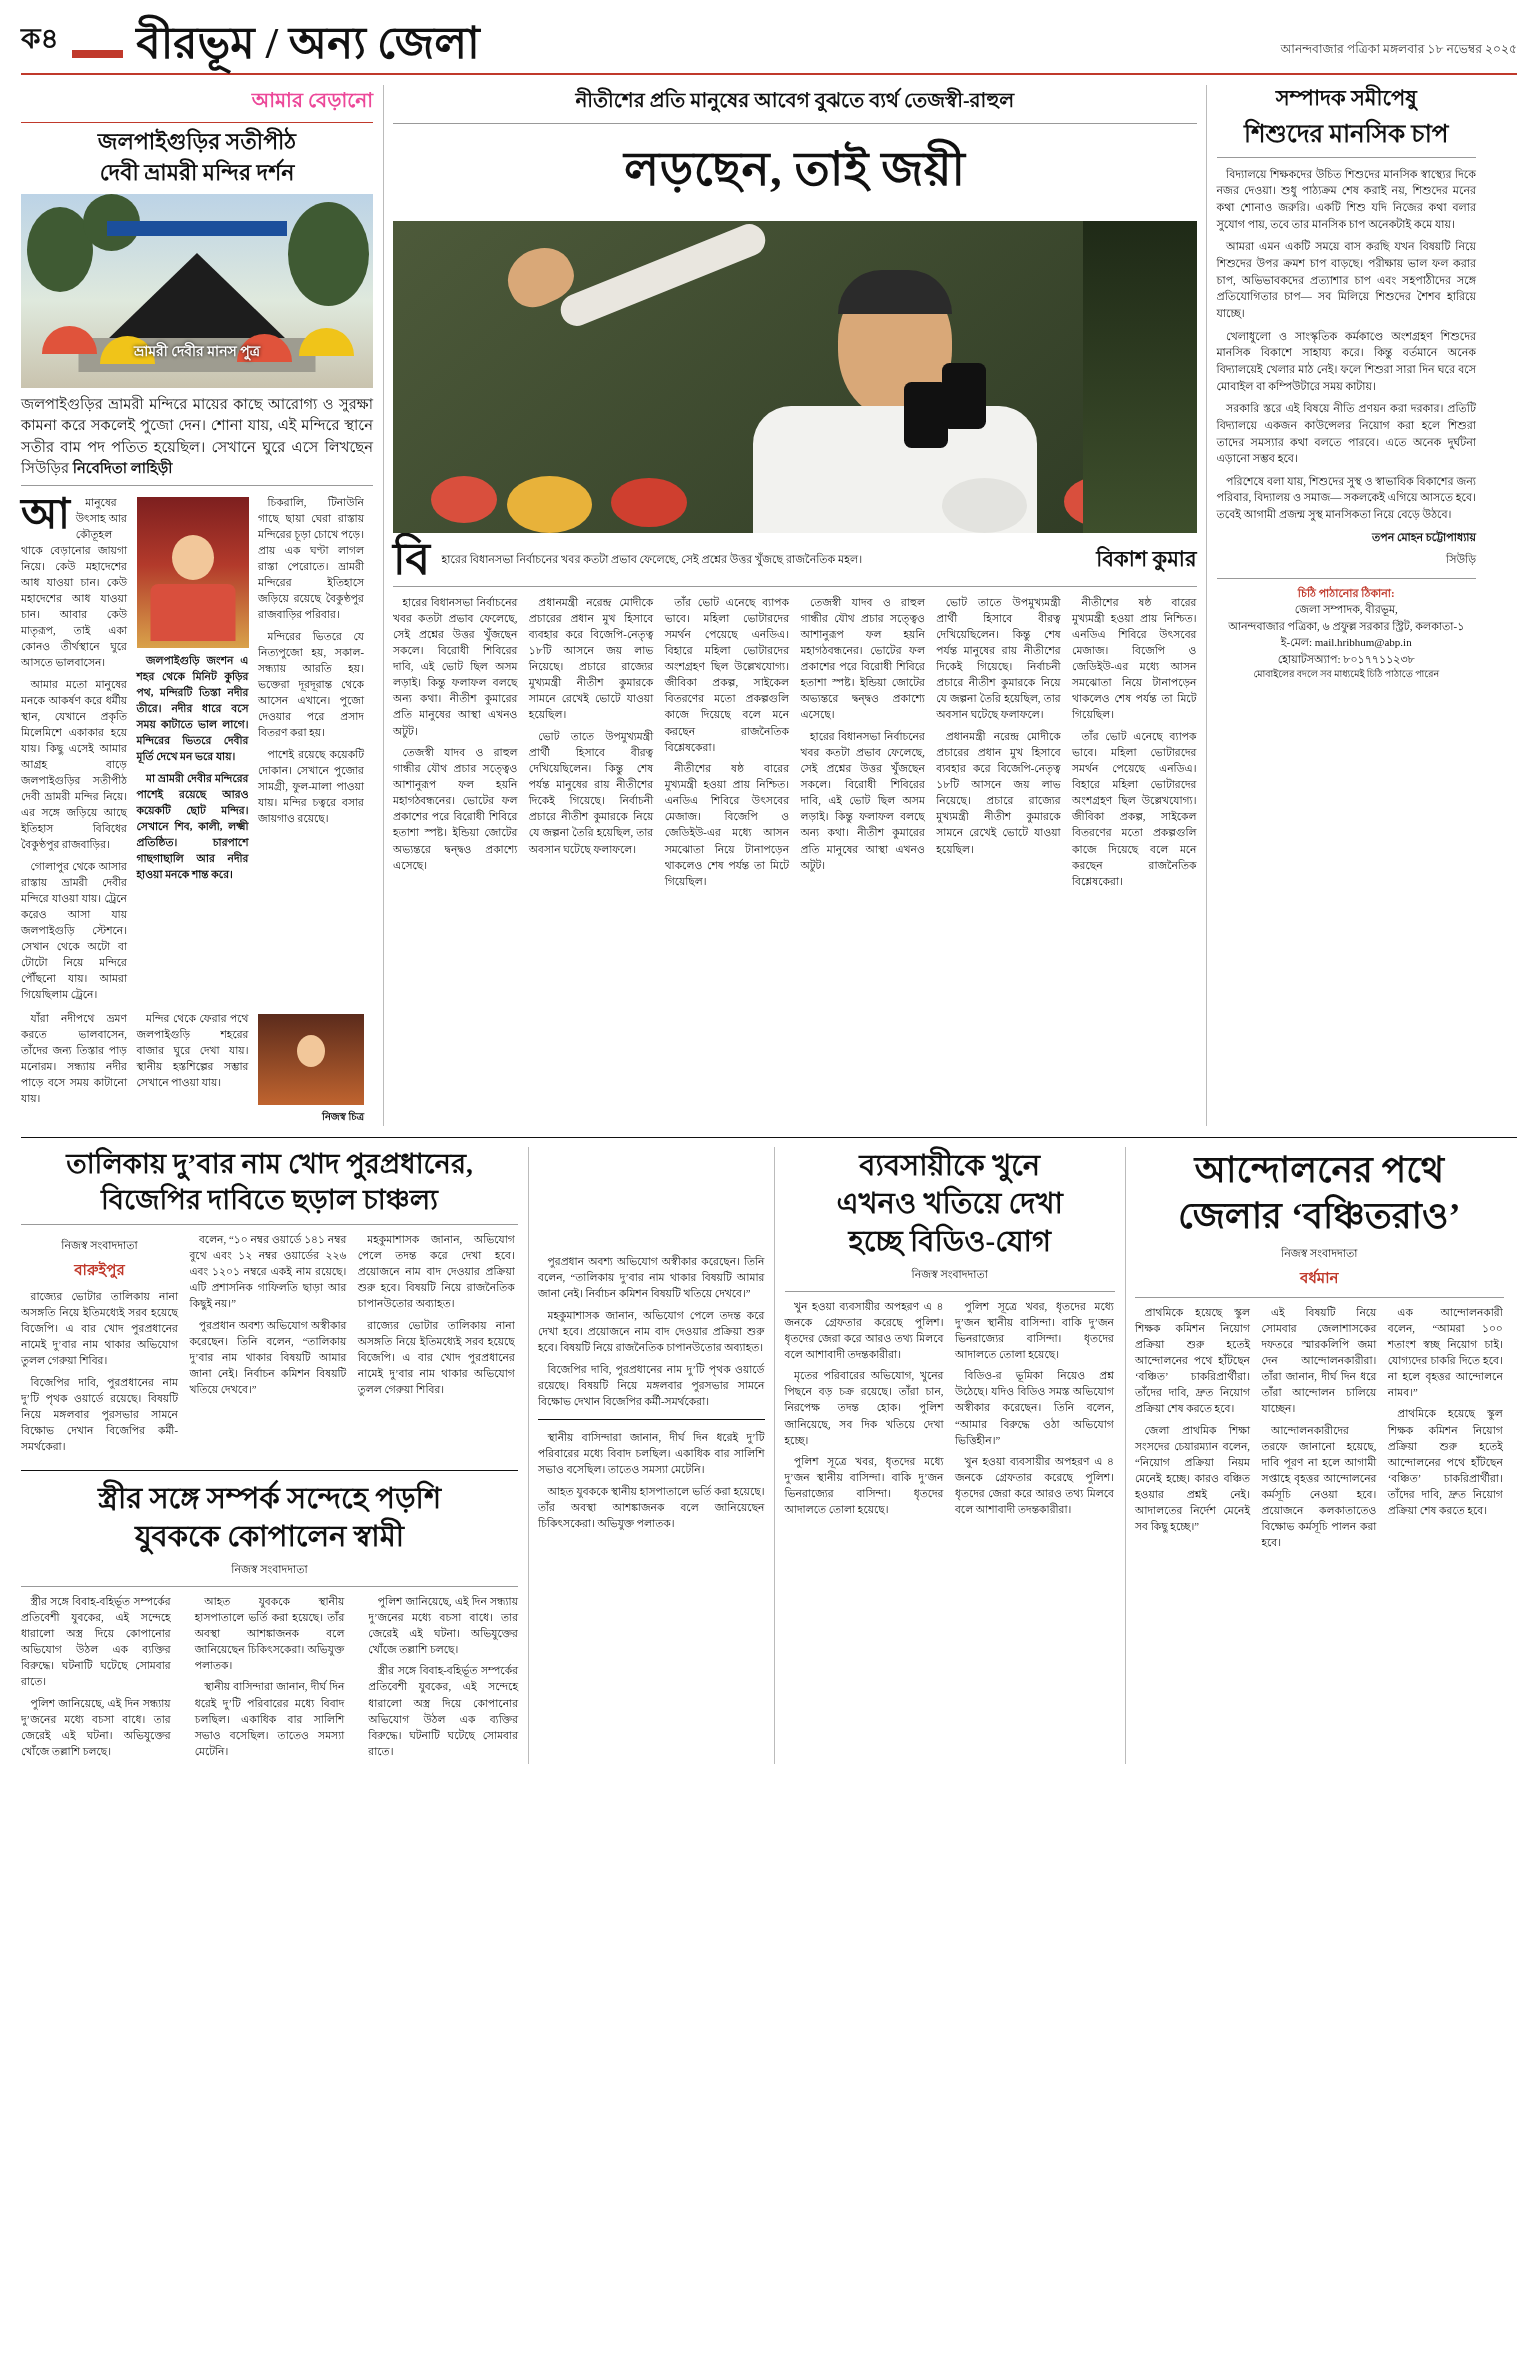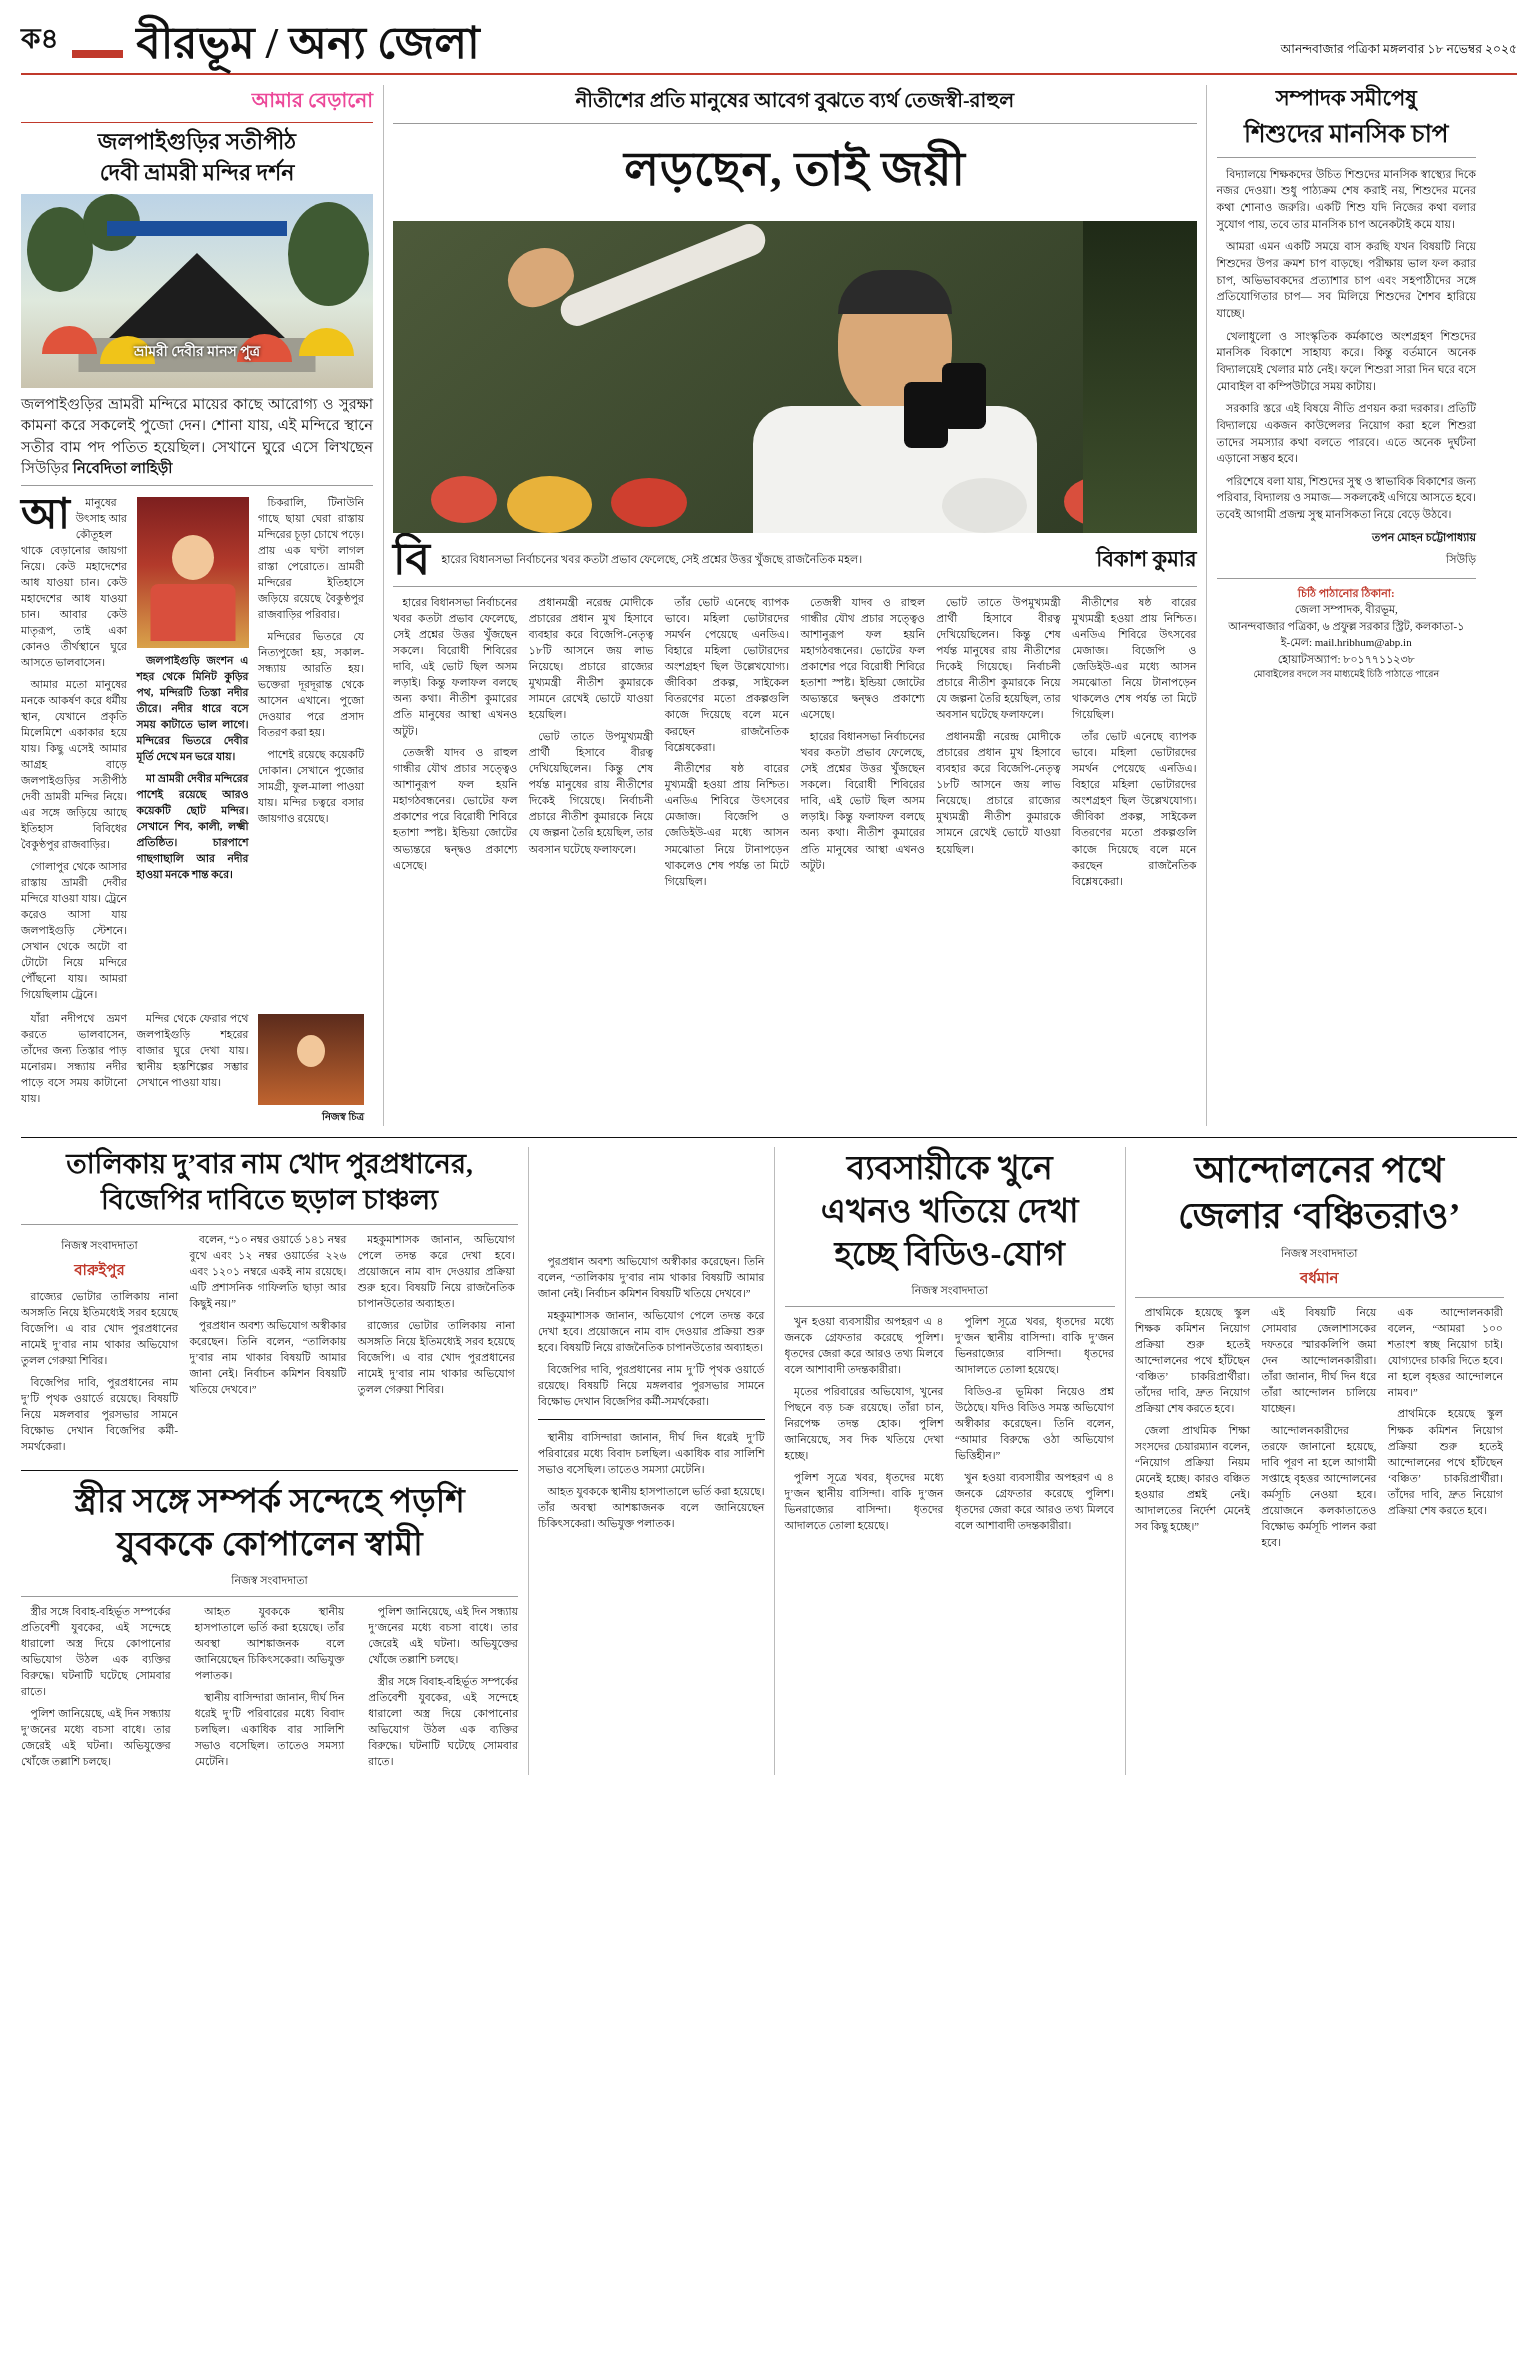--- a/index.html
+++ b/index.html
@@ -12,21 +12,21 @@
     position:relative;
     overflow:hidden;
   }
   .page { width:1538px; height:2378px; padding:17px 21px 9.5px 21px; position:relative; }
 
   
   .masthead { display:flex; align-items:flex-end; gap:13.2px; border-bottom:2.8px solid #c0392b; padding-bottom:5.7px; position:relative; }
   .page-no { font-size:28px; font-weight:bold; color:#111; letter-spacing:0; padding-bottom:3.8px; }
   .red-bar { width:51px; height:8.5px; background:#c0392b; margin-bottom:9.5px; }
   .section-title { font-size:44px; font-weight:bold; color:#111; line-height:1; padding-bottom:1.9px; }
-  .masthead-right { margin-left:auto; font-size:12.3px; color:#000000; padding-bottom:7.6px; text-align:right; }
+  .masthead-right { margin-left:auto; font-size:12.3px; color:#404040; padding-bottom:7.6px; text-align:right; }
 
   
   .top-area { display:flex; gap:9.5px; margin-top:9.5px; }
   .col-left { width:352px; }
   .col-mid { width:814px; }
   .col-right { width:270px; border-left:0.9px solid #bbb; padding-left:9.5px; }
 
   .rule-v { border-left:0.9px solid #bbb; }
 
   
@@ -54,21 +54,21 @@
   .ed-box { border-top:0.9px solid #999; margin-top:7.6px; padding-top:5.7px; font-size:11px; line-height:1.5; }
 
   
   .lower { display:flex; gap:9.5px; margin-top:11.4px; border-top:1.9px solid #111; padding-top:9.5px; }
   .low-a { width:497px; }
   .low-b { width:237px; border-left:0.9px solid #bbb; padding-left:9.5px;}
   .low-c { width:341px; border-left:0.9px solid #bbb; padding-left:9.5px;}
   .low-d { width:379px; border-left:0.9px solid #bbb; padding-left:9.5px;}
 
   .hl-1 { font-size:27.4px; font-weight:bold; line-height:1.3; text-align:center; }
-  .hl-2 { font-size:33px; font-weight:bold; line-height:1.3; text-align:center; }
+  .hl-2 { font-size:29px; font-weight:bold; line-height:1.3; text-align:center; }
   .hl-3 { font-size:36px; font-weight:bold; line-height:1.28; text-align:center; }
   .sub-byline { font-size:11px; text-align:center; margin-top:5.7px; }
   .place-red { color:#c0392b; font-size:15px; font-weight:bold; text-align:center; margin:1.9px 0 5.7px; }
   .hr-thin { border-top:0.9px solid #999; margin:5.7px 0; }
   .hr-thick { border-top:1.9px solid #111; margin:9.5px 0; }
   .txt { font-size:10.7px; line-height:1.5; text-align:justify; }
   .txt p { margin:0 0 5.7px; text-indent:9.5px; }
 
   
   .temple-sky { position:absolute; inset:0; background:linear-gradient(#bcd3e6,#dfe9dd 55%,#c9c3ae); }

